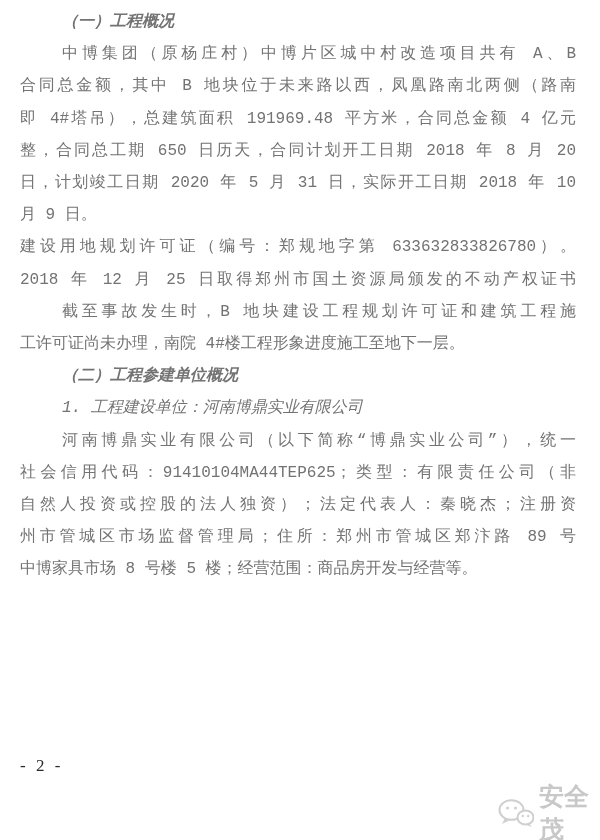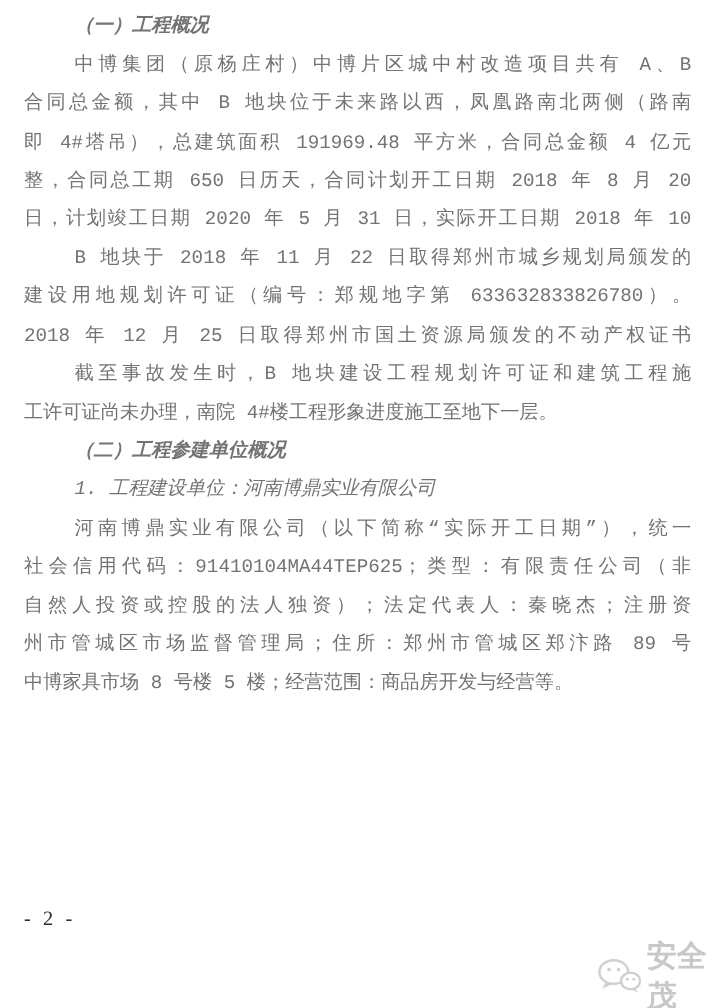--- a/index.html
+++ b/index.html
@@ -74,28 +74,28 @@
 
 <div class="page">
 
   <div class="doc">
       <div class="line heading indent no-stretch">（一）工程概况</div>
       <div class="line indent">中博集团（原杨庄村）中博片区城中村改造项目共有 A、B</div>
       <div class="line">合同总金额，其中 B 地块位于未来路以西，凤凰路南北两侧（路南</div>
       <div class="line">即 4#塔吊），总建筑面积 191969.48 平方米，合同总金额 4 亿元</div>
       <div class="line">整，合同总工期 650 日历天，合同计划开工日期 2018 年 8 月 20</div>
       <div class="line">日，计划竣工日期 2020 年 5 月 31 日，实际开工日期 2018 年 10</div>
-      <div class="line indent">B 地块于 2018 年 11 月 22 日取得郑州市城乡规划局颁发的</div>
+      <div class="line no-stretch">月 9 日。</div>
       <div class="line">建设用地规划许可证（编号：郑规地字第 633632833826780）。</div>
       <div class="line">2018 年 12 月 25 日取得郑州市国土资源局颁发的不动产权证书</div>
       <div class="line indent">截至事故发生时，B 地块建设工程规划许可证和建筑工程施</div>
       <div class="line no-stretch">工许可证尚未办理，南院 4#楼工程形象进度施工至地下一层。</div>
       <div class="line heading indent no-stretch">（二）工程参建单位概况</div>
       <div class="line subitem indent no-stretch">1. 工程建设单位：河南博鼎实业有限公司</div>
-      <div class="line indent">河南博鼎实业有限公司（以下简称“实际开工日期”），统一</div>
+      <div class="line indent">河南博鼎实业有限公司（以下简称“博鼎实业公司”），统一</div>
       <div class="line">社会信用代码：91410104MA44TEP625；类型：有限责任公司（非</div>
       <div class="line">自然人投资或控股的法人独资）；法定代表人：秦晓杰；注册资</div>
       <div class="line">州市管城区市场监督管理局；住所：郑州市管城区郑汴路 89 号</div>
       <div class="line no-stretch">中博家具市场 8 号楼 5 楼；经营范围：商品房开发与经营等。</div>
     </div>
 
   <div class="page-num">- 2 -</div>
 
   <div class="watermark">
     <span class="wm-icon">

